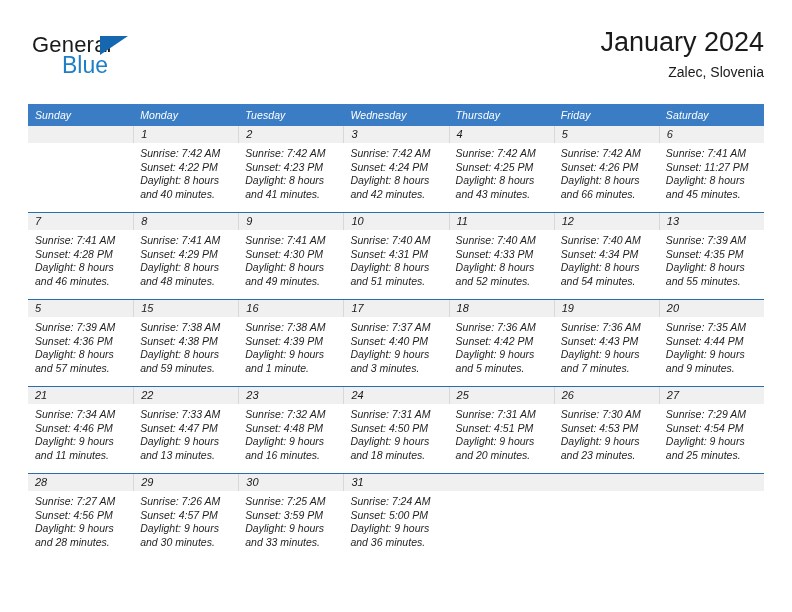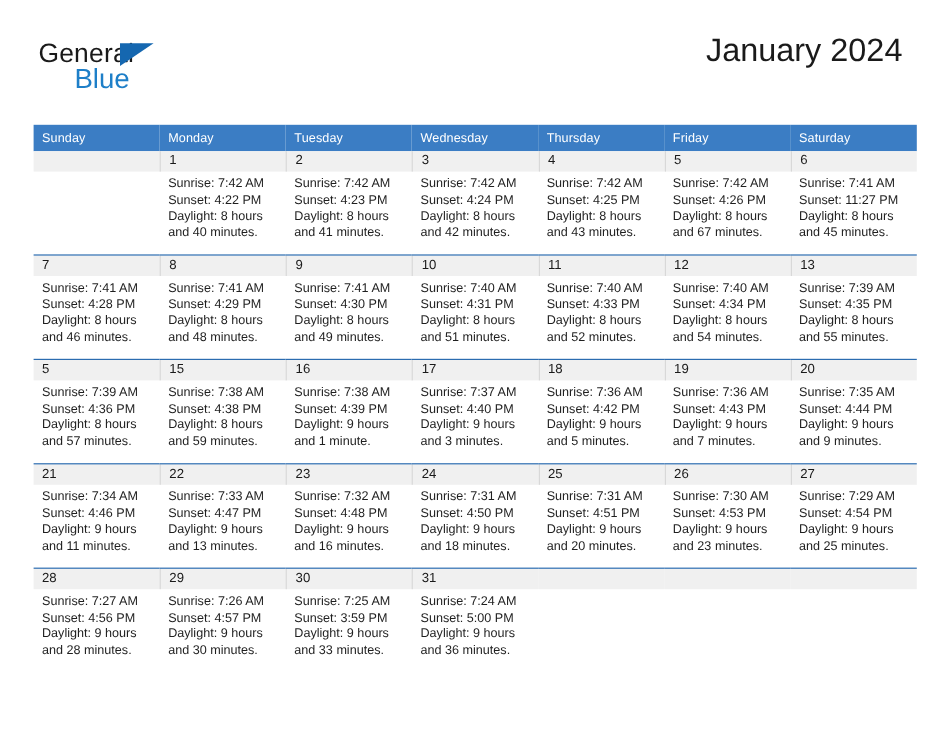--- a/index.html
+++ b/index.html
@@ -59,21 +59,21 @@
     left: 30px;
     top: 20px;
     font-size: 23px;
     color: #1e7fc8;
     line-height: 1;
     text-align: right;
   }
 
   .title-block {
     position: absolute;
-    right: 12px;
+    right: 0;
     top: 0;
     text-align: right;
   }
   .cal-title {
     font-size: 27px;
     color: #1a1a1a;
     line-height: 1.1;
     white-space: nowrap;
   }
   .cal-sub {
@@ -88,20 +88,21 @@
   .calendar {
     position: absolute;
     left: 28px;
     top: 104px;
     width: 736px;
   }
   .cal-table {
     width: 736px;
     border-collapse: collapse;
     table-layout: fixed;
+    font-style: italic;
   }
   .cal-table th {
     background: #3b7dc4;
     color: #ffffff;
     font-size: 10.5px;
     font-weight: normal;
     text-align: left;
     padding: 5px 0 5px 7px;
     height: 11px;
     letter-spacing: 0.1px;
@@ -150,20 +151,21 @@
   <div class="header">
 
     <div class="logo">
       <span class="logo-general">General</span>
       <span class="logo-tri"></span>
       <span class="logo-blue">Blue</span>
     </div>
 
     <div class="title-block">
       <div class="cal-title">January 2024</div>
+      <div class="cal-sub">Zalec, Slovenia</div>
     </div>
 
   </div>
 
   <div class="calendar">
     <table class="cal-table">
       <thead>
         <tr id="weekday-header-row">
             <th>Sunday</th>
             <th>Monday</th>
@@ -215,21 +217,21 @@
                 <div class="cell-line">Daylight: 8 hours</div>
                 <div class="cell-line">and 43 minutes.</div>
               </div>
             </td>
             <td class="">
               <div class="daynum-band">5</div>
               <div class="cell-body">
                 <div class="cell-line">Sunrise: 7:42 AM</div>
                 <div class="cell-line">Sunset: 4:26 PM</div>
                 <div class="cell-line">Daylight: 8 hours</div>
-                <div class="cell-line">and 67 minutes.</div>
+                <div class="cell-line">and 66 minutes.</div>
               </div>
             </td>
             <td class="">
               <div class="daynum-band">6</div>
               <div class="cell-body">
                 <div class="cell-line">Sunrise: 7:41 AM</div>
                 <div class="cell-line">Sunset: 11:27 PM</div>
                 <div class="cell-line">Daylight: 8 hours</div>
                 <div class="cell-line">and 45 minutes.</div>
               </div>

